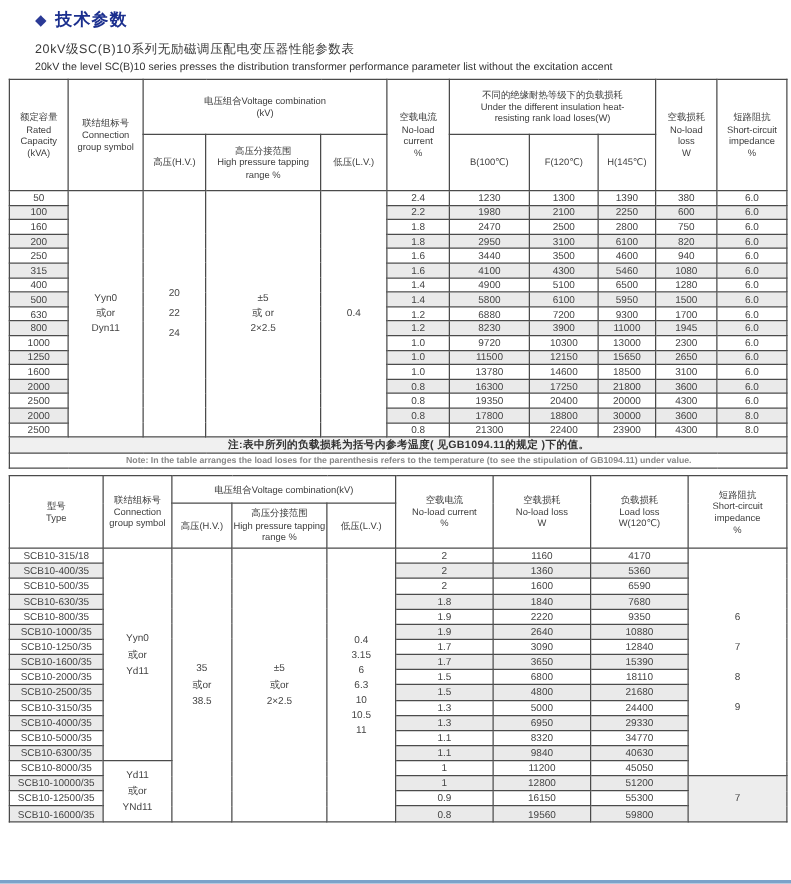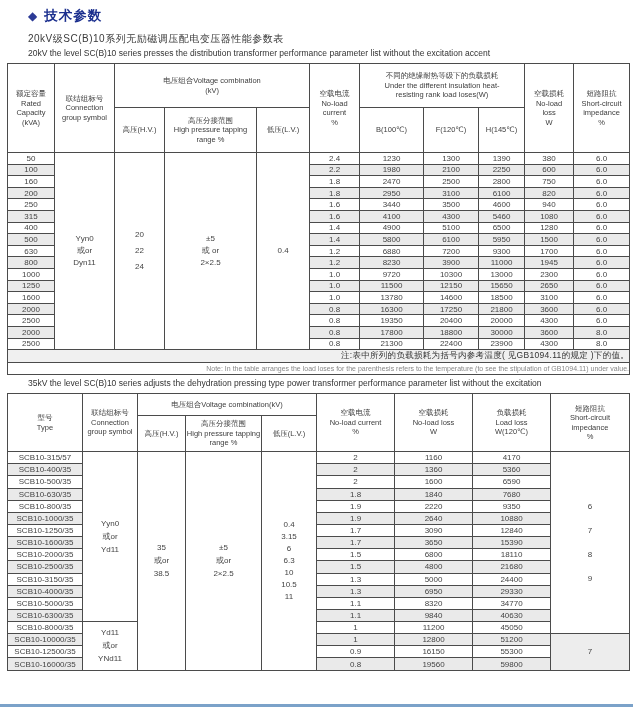--- a/index.html
+++ b/index.html
@@ -29,21 +29,21 @@
   #t2 tbody tr { height:12.15px; }
   tbody tr:nth-child(even) { background:#eaeaea; }
 
   td.merged { background:#fff; white-space:pre-line; font-size:8px; }
   td.lh12 { line-height:12px; }
   td.lh13 { line-height:13px; }
   td.lh24 { line-height:24px; }
   td.lh26 { line-height:16px; }
   td.gray { background:#ededed; }
 
-  tfoot td { text-align:right; padding-left:17px; }
+  tfoot td { text-align:center; padding-left:17px;font-weight:bold; }
   .note-zh td { background:#f0f0f0; font-size:8.5px; color:#333; height:13px; letter-spacing:0.3px; }
   .note-en td { background:#fff; font-size:7px; color:#888; height:12px; }
 
   .sub2-zh { margin:29px 0 0 28px; font-size:10px; color:#3a3a3a; letter-spacing:0.5px; }
   .sub2-en { margin:3px 0 0 28px; font-size:8.5px; color:#333; }
 
   .bottom-rule { position:absolute; left:0; bottom:0; width:633px; height:3px; background:#7ba2c9; }
 </style>
 </head>
 <body>
@@ -278,21 +278,20 @@
     <tfoot>
       <tr class="note-zh">
           <td colspan="11">注:表中所列的负载损耗为括号内参考温度( 见GB1094.11的规定 )下的值。</td>
         </tr>
       <tr class="note-en">
           <td colspan="11">Note: In the table arranges the load loses for the parenthesis refers to the temperature (to see the stipulation of GB1094.11) under value.</td>
         </tr>
     </tfoot>
   </table>
 
-  <div class="sub2-en">35kV the level SC(B)10 series adjusts the dehydration pressing type power transformer performance parameter list without the excitation</div>
 
   <table id="t2">
     <colgroup>
       <col style="width:75px">
         <col style="width:55px">
         <col style="width:48px">
         <col style="width:76px">
       <col style="width:55px">
         <col style="width:78px">
         <col style="width:78px">
@@ -324,21 +323,21 @@
       <tr>
         <th>高压(H.V.)</th>
         <th>高压分接范围
 High pressure tapping
 range %</th>
         <th>低压(L.V.)</th>
       </tr>
     </thead>
     <tbody id="t2-body">
         <tr>
-          <td>SCB10-315/57</td>
+          <td>SCB10-315/18</td>
           <td class="merged lh13" rowspan="14">Yyn0
 或or
 Yd11</td>
           <td class="merged lh13" rowspan="18">35
 或or
 38.5</td>
           <td class="merged lh13" rowspan="18">±5
 或or
 2×2.5</td>
           <td class="merged lh12" rowspan="18">0.4

